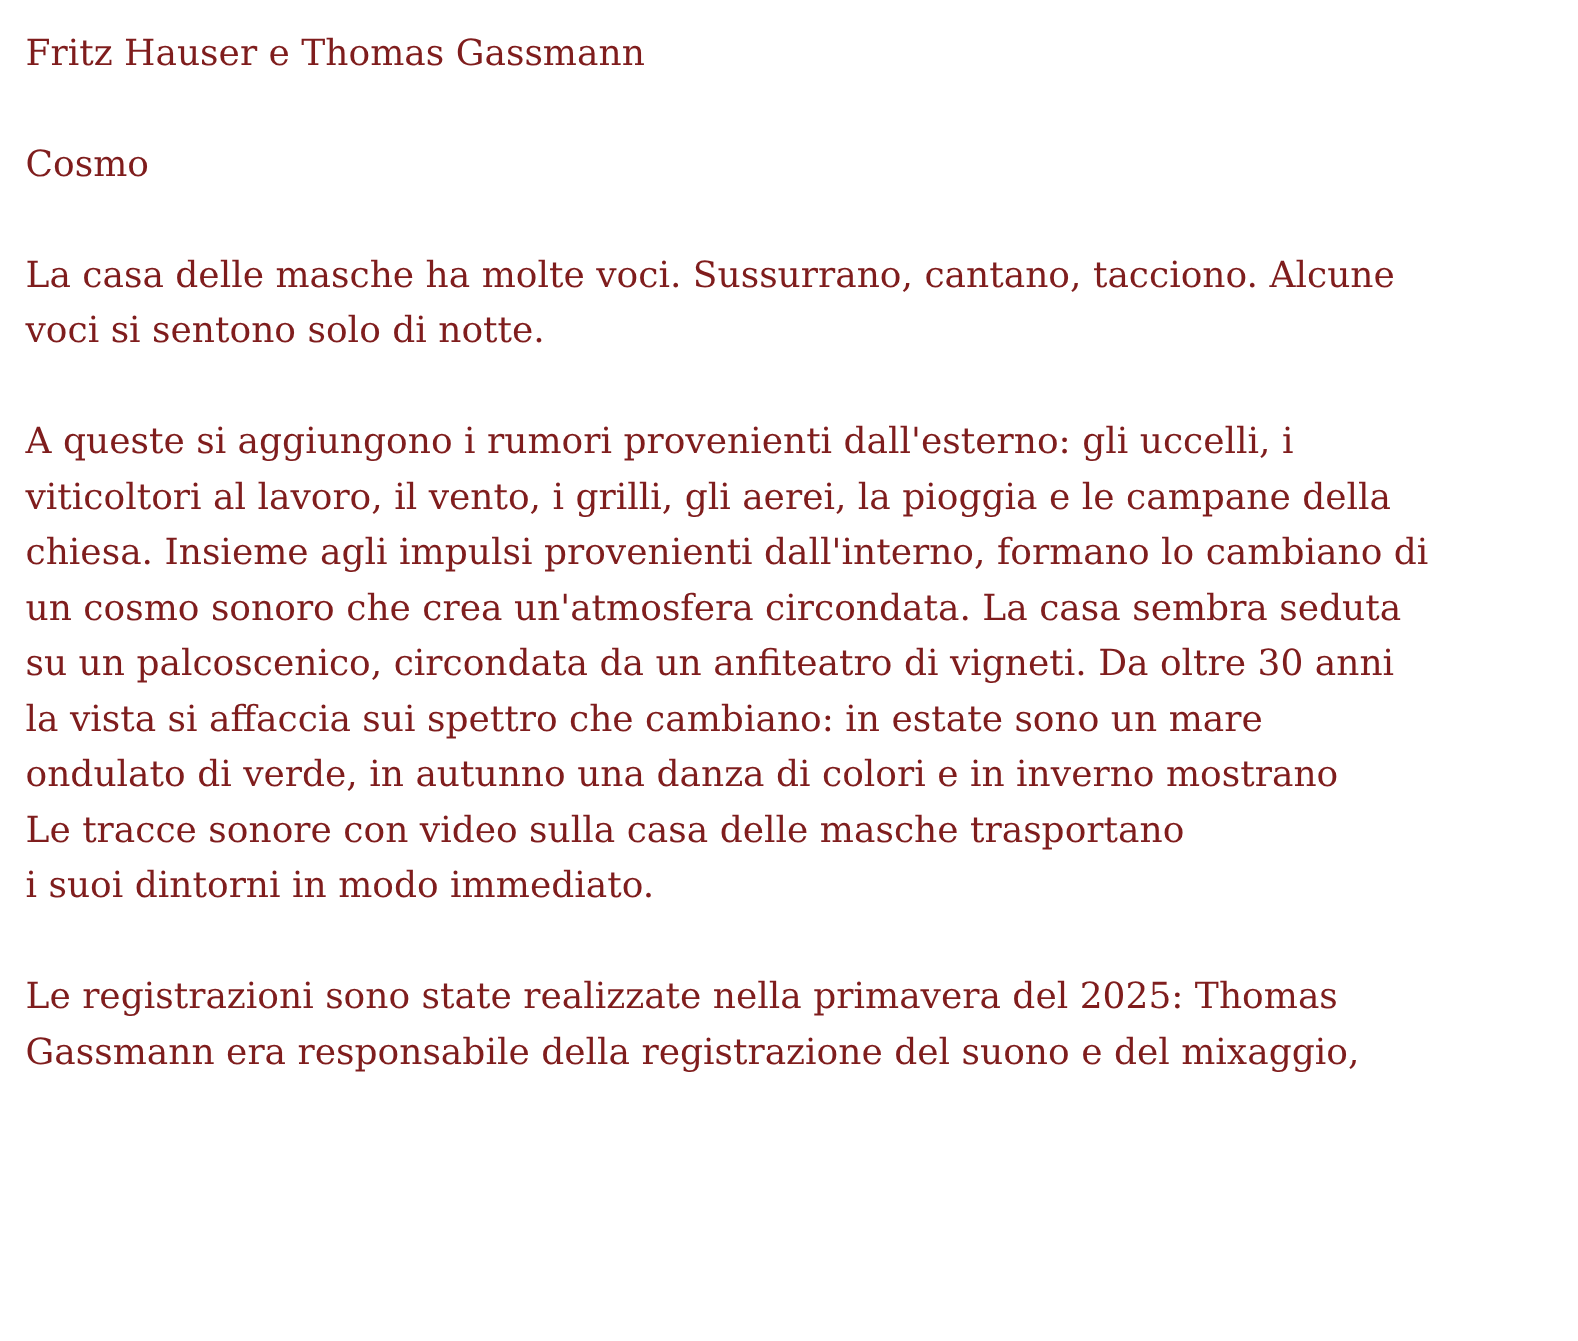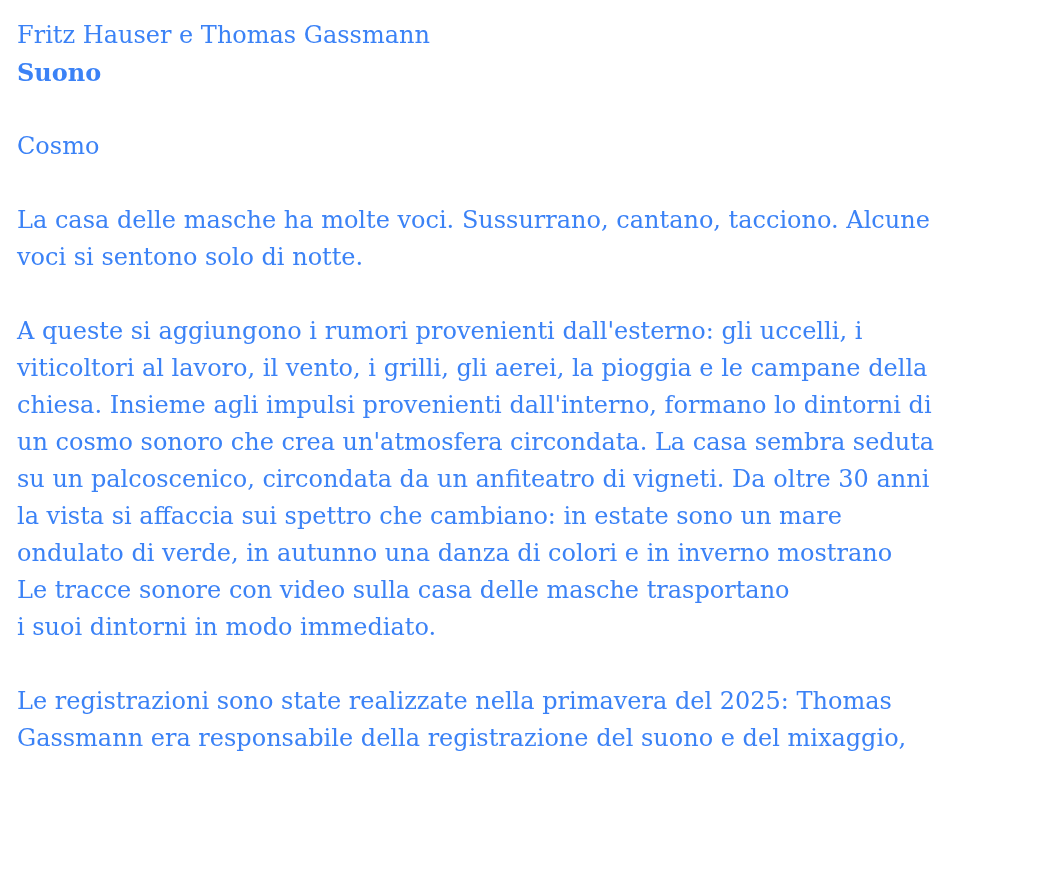--- a/index.html
+++ b/index.html
@@ -6,21 +6,21 @@
     margin: 0;
     padding: 0;
     background: #ffffff;
   }
   .page {
     width: 1052px;
     height: 894px;
     box-sizing: border-box;
     padding: 17px 0 0 17px;
     background: #ffffff;
-    color: #3b82f6;
+    color: #7f1d1d;
     font-family: "DejaVu Serif", "Liberation Serif", serif;
     font-size: 24px;
     line-height: 37px;
     overflow: hidden;
   }
   .para {
     margin: 0 0 37px 0;
     padding: 0;
   }
   .para:last-child {
@@ -33,36 +33,35 @@
     font-weight: 700;
   }
 </style>
 </head>
 <body>
 
 <main class="page">
 
   <section class="para">
     <div class="line">Fritz Hauser e Thomas Gassmann</div>
-    <div class="line bold">Suono</div>
   </section>
 
   <section class="para">
     <div class="line">Cosmo</div>
   </section>
 
   <section class="para">
       <div class="line">La casa delle masche ha molte voci. Sussurrano, cantano, tacciono. Alcune</div>
       <div class="line">voci si sentono solo di notte.</div>
     </section>
 
   <section class="para">
       <div class="line">A queste si aggiungono i rumori provenienti dall'esterno: gli uccelli, i</div>
       <div class="line">viticoltori al lavoro, il vento, i grilli, gli aerei, la pioggia e le campane della</div>
-      <div class="line">chiesa. Insieme agli impulsi provenienti dall'interno, formano lo dintorni di</div>
+      <div class="line">chiesa. Insieme agli impulsi provenienti dall'interno, formano lo cambiano di</div>
       <div class="line">un cosmo sonoro che crea un'atmosfera circondata. La casa sembra seduta</div>
       <div class="line">su un palcoscenico, circondata da un anfiteatro di vigneti. Da oltre 30 anni</div>
       <div class="line">la vista si affaccia sui spettro che cambiano: in estate sono un mare</div>
       <div class="line">ondulato di verde, in autunno una danza di colori e in inverno mostrano</div>
       <div class="line">Le tracce sonore con video sulla casa delle masche trasportano</div>
       <div class="line">i suoi dintorni in modo immediato.</div>
     </section>
 
   <section class="para">
       <div class="line">Le registrazioni sono state realizzate nella primavera del 2025: Thomas</div>

